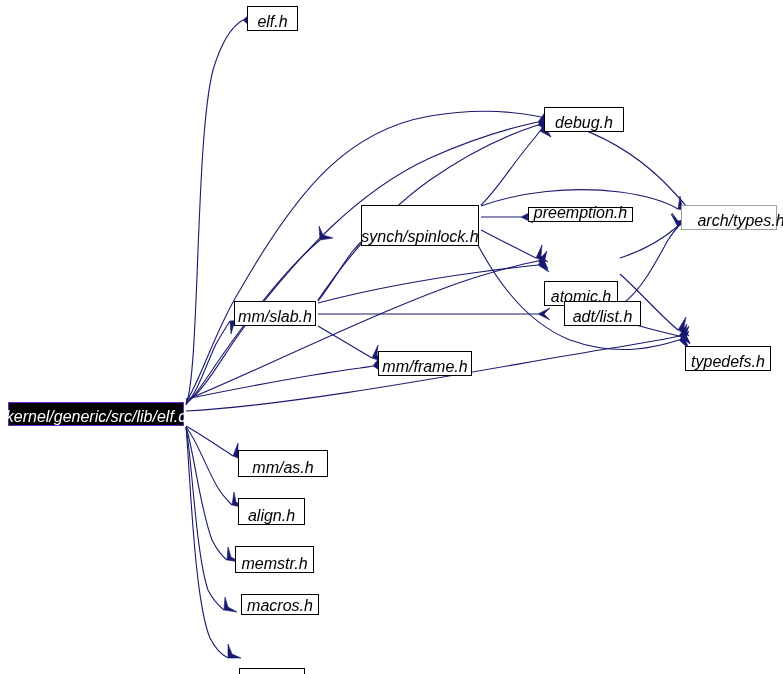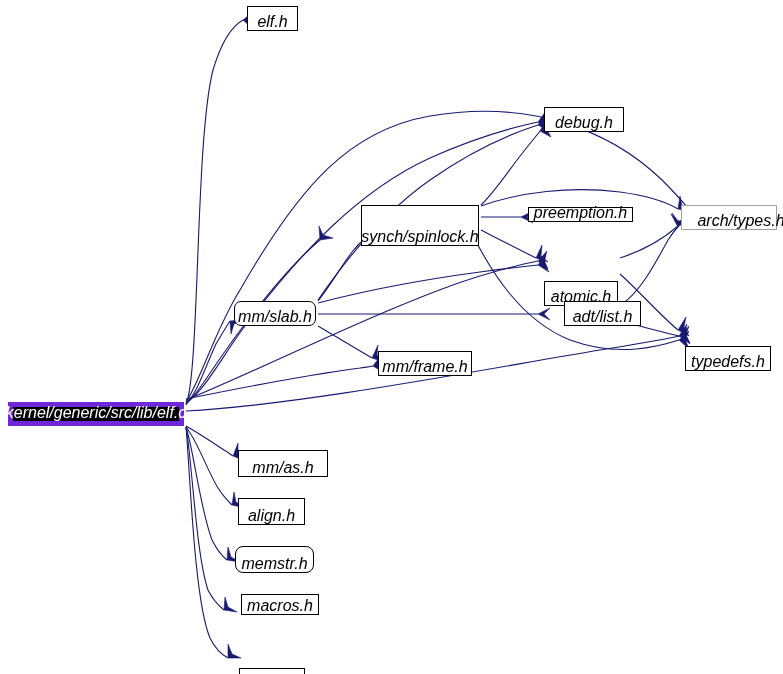--- a/index.html
+++ b/index.html
@@ -46,21 +46,21 @@
     justify-content: center;
     font-family: "Liberation Sans", sans-serif;
     font-size: 16px;
     color: #000000;
     white-space: nowrap;
     letter-spacing: 0px;
     font-style: italic;
   }
   .node-box.root {
     background: #000000;
-    border: 5px solid #6d28d9;
+    border: 1px solid #6d28d9;
     color: #ffffff;
   }
   .node-box.dim-border {
     border: 1px solid #a0a0a0;
   }
   .node-label {
     display: block;
     line-height: 1;
     padding: 0 2px;
   }
@@ -150,33 +150,33 @@
       </div>
       <div class="node-box" style="left: 544px; top: 253px; width: 74px; height: 25px; margin-top: 28px;">
         <span class="node-label">atomic.h</span>
       </div>
       <div class="node-box" style="left: 544px; top: 301px; width: 77px; height: 25px; margin-left: 20px;">
         <span class="node-label">adt/list.h</span>
       </div>
       <div class="node-box" style="left: 685px; top: 346px; width: 86px; height: 25px;">
         <span class="node-label">typedefs.h</span>
       </div>
-      <div class="node-box" style="left: 234px; top: 301px; width: 82px; height: 25px; border-radius: 7px;">
+      <div class="node-box" style="left: 234px; top: 301px; width: 82px; height: 25px;">
         <span class="node-label">mm/slab.h</span>
       </div>
       <div class="node-box" style="left: 378px; top: 351px; width: 94px; height: 25px;">
         <span class="node-label">mm/frame.h</span>
       </div>
       <div class="node-box" style="left: 238px; top: 450px; width: 90px; height: 27px;">
         <span class="node-label">mm/as.h</span>
       </div>
       <div class="node-box" style="left: 238px; top: 498px; width: 67px; height: 27px;">
         <span class="node-label">align.h</span>
       </div>
-      <div class="node-box" style="left: 235px; top: 546px; width: 79px; height: 27px; border-radius: 8px;">
+      <div class="node-box" style="left: 235px; top: 546px; width: 79px; height: 27px;">
         <span class="node-label">memstr.h</span>
       </div>
       <div class="node-box" style="left: 241px; top: 594px; width: 78px; height: 21px;">
         <span class="node-label">macros.h</span>
       </div>
       <div class="node-box" style="left: 239px; top: 668px; width: 66px; height: 27px;">
         <span class="node-label">arch.h</span>
       </div>
     </div>
 

